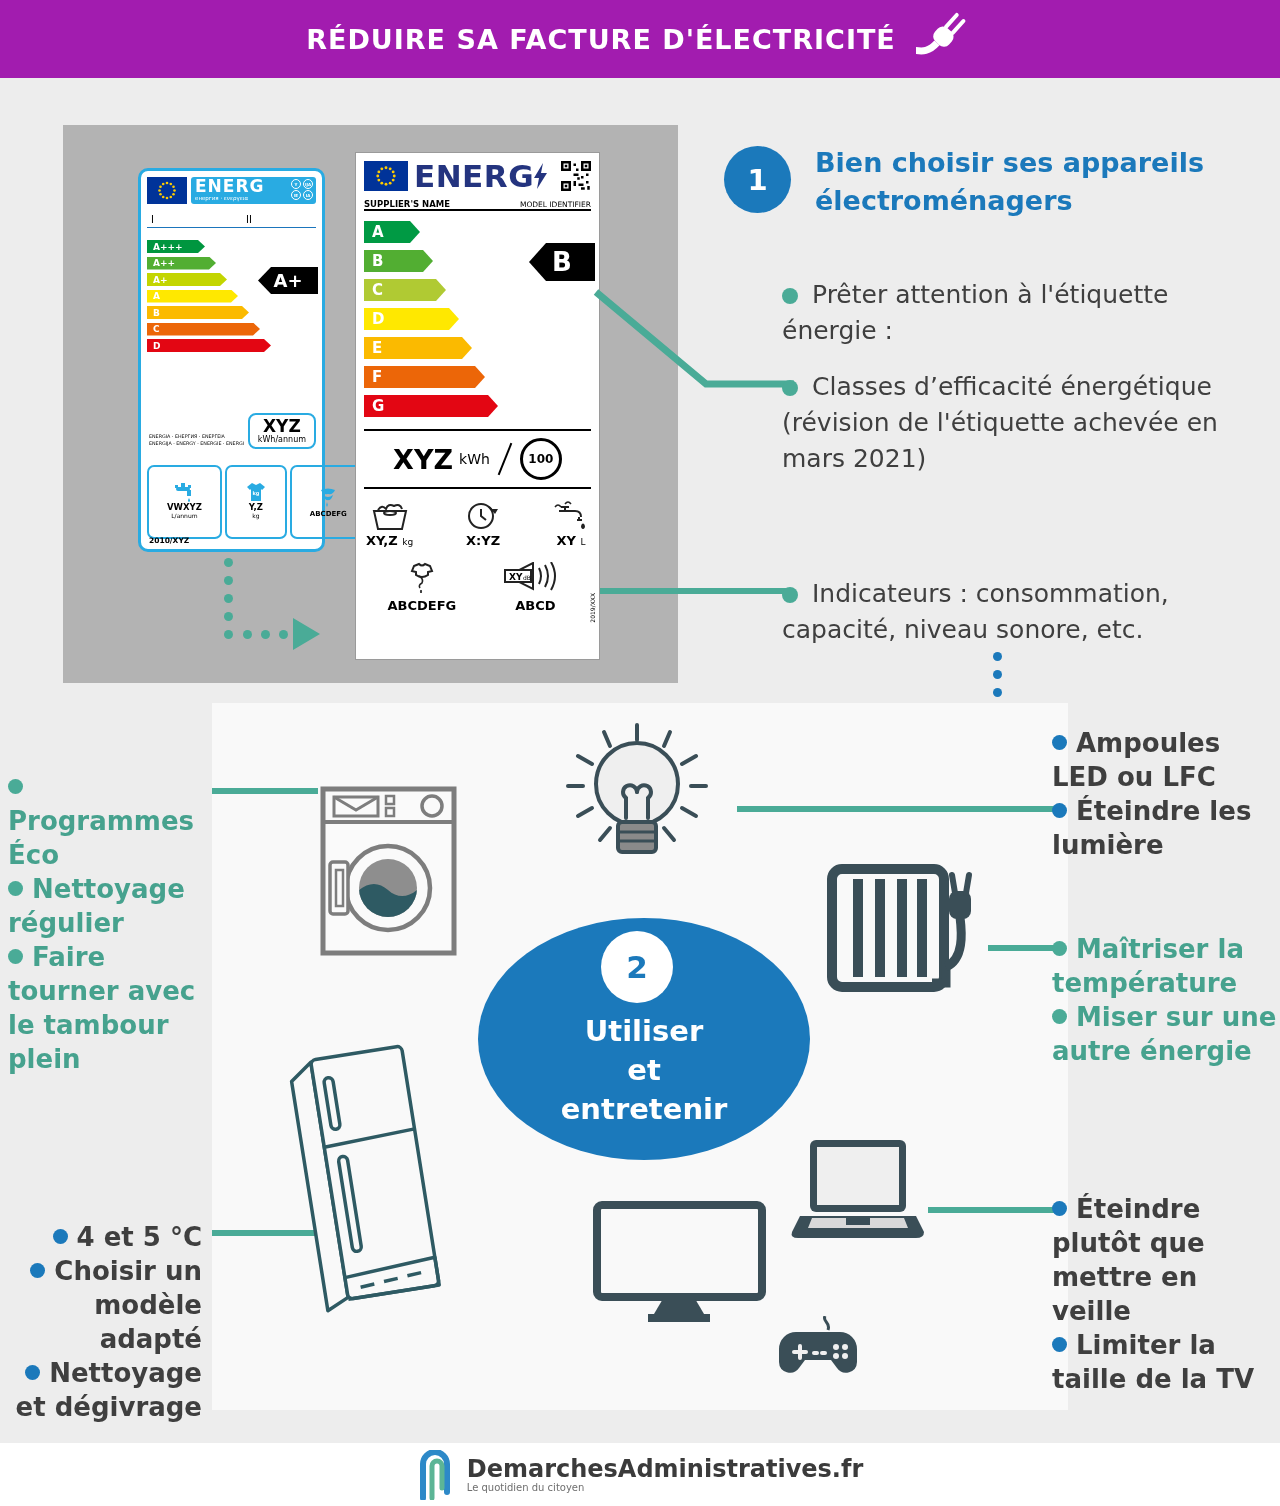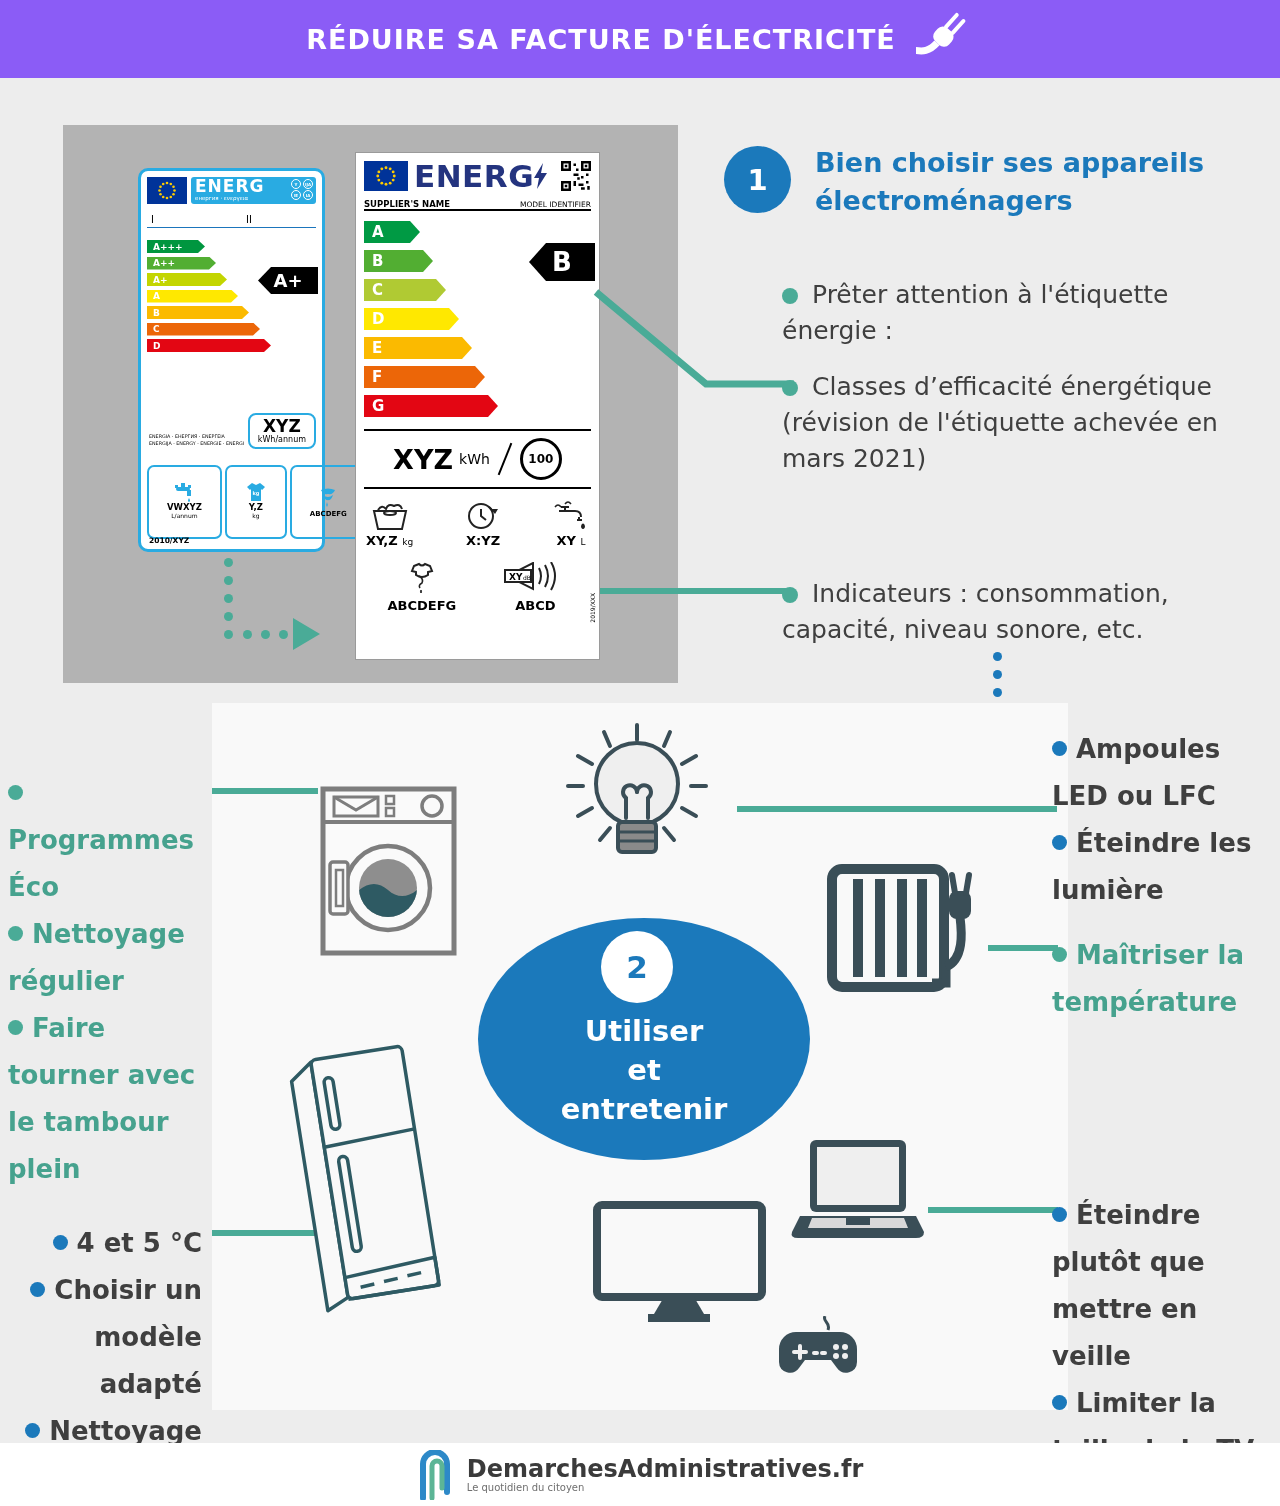--- a/index.html
+++ b/index.html
@@ -1,19 +1,19 @@
 <!DOCTYPE html>
 <html><head>
 <meta charset="utf-8">
 <style>
   html,body{margin:0;padding:0;background:#ededed;}
   .page{position:relative;width:1280px;height:1506px;background:#ededed;overflow:hidden;
         font-family:"DejaVu Sans","Liberation Sans",sans-serif;}
   
-  .header{position:absolute;left:0;top:0;width:1280px;height:78px;background:#8b5cf6;
+  .header{position:absolute;left:0;top:0;width:1280px;height:78px;background:#a21caf;
           display:flex;align-items:center;justify-content:center;gap:20px;}
   .header h1{margin:0;color:#fff;font-size:27px;letter-spacing:1px;font-weight:bold;}
   
   .graybox{position:absolute;left:63px;top:125px;width:615px;height:558px;background:#b3b3b3;}
   .labelcard{position:absolute;background:#fff;box-sizing:border-box;}
   .old-label{left:75px;top:43px;width:187px;height:384px;border:3px solid #29abe2;border-radius:10px;padding:6px;}
   .ol-head{display:flex;gap:4px;}
   .euflag{background:#003399;flex:0 0 auto;}
   .ol-energ{flex:1;background:#29abe2;border-radius:3px;color:#fff;position:relative;padding:1px 4px;}
   .ol-energ .big{font-size:17px;font-weight:bold;letter-spacing:1px;line-height:17px;}
@@ -91,21 +91,21 @@
   
   .dotB{position:absolute;width:9px;height:9px;border-radius:50%;background:#1b79bb;}
   .triD{position:absolute;width:0;height:0;border-left:17px solid transparent;border-right:17px solid transparent;
         border-top:35px solid #1b79bb;}
   
   .panel{position:absolute;left:212px;top:703px;width:856px;height:707px;background:#f9f9f9;}
   .ellipse{position:absolute;left:478px;top:918px;width:332px;height:242px;background:#1b79bb;border-radius:50%;}
   .c2{left:601px;top:931px;width:72px;height:72px;background:#fff;color:#1b79bb;font-size:31px;}
   .hub-text{position:absolute;left:478px;top:1012px;width:332px;text-align:center;color:#fff;
             font-size:29px;font-weight:bold;line-height:39px;}
-  .grouptext{position:absolute;font-size:26px;font-weight:bold;line-height:47px;}
+  .grouptext{position:absolute;font-size:26px;font-weight:bold;line-height:34px;}
   .grouptext .li{margin:0;}
   .gt-teal{color:#46a28e;} .gt-dark{color:#3f3f3f;}
   .gdot{display:inline-block;width:15px;height:15px;border-radius:50%;margin-right:9px;transform:translateY(-2px);}
   .icon-abs{position:absolute;}
   
   .footer{position:absolute;left:0;top:1443px;width:1280px;height:63px;background:#fff;
           display:flex;align-items:center;justify-content:center;gap:14px;}
   .f-brand{font-size:24px;font-weight:bold;color:#3b3b3b;line-height:26px;}
   .f-tag{font-size:10px;color:#6f6f6f;}
 </style>
@@ -581,20 +581,21 @@
     <div class="li"><span class="gdot" style="background:#4aab97"></span><span>Faire tourner avec le tambour plein</span></div>
   </div>
 
   <div class="grouptext gt-dark" style="left:1052px;top:726px;width:224px">
     <div class="li"><span class="gdot" style="background:#1b79bb"></span><span>Ampoules LED ou LFC</span></div>
     <div class="li"><span class="gdot" style="background:#1b79bb"></span><span>Éteindre les lumière</span></div>
   </div>
 
   <div class="grouptext gt-teal" style="left:1052px;top:932px;width:226px">
     <div class="li"><span class="gdot" style="background:#4aab97"></span><span>Maîtriser la température</span></div>
+    <div class="li"><span class="gdot" style="background:#4aab97"></span><span>Miser sur une autre énergie</span></div>
   </div>
 
   <div class="grouptext gt-dark" style="left:8px;top:1220px;width:194px;text-align:right">
     <div class="li"><span class="gdot" style="background:#1b79bb"></span><span>4 et 5 °C</span></div>
     <div class="li"><span class="gdot" style="background:#1b79bb"></span><span>Choisir un modèle adapté</span></div>
     <div class="li"><span class="gdot" style="background:#1b79bb"></span><span>Nettoyage et dégivrage</span></div>
   </div>
 
   <div class="grouptext gt-dark" style="left:1052px;top:1192px;width:226px">
     <div class="li"><span class="gdot" style="background:#1b79bb"></span><span>Éteindre plutôt que mettre en veille</span></div>

